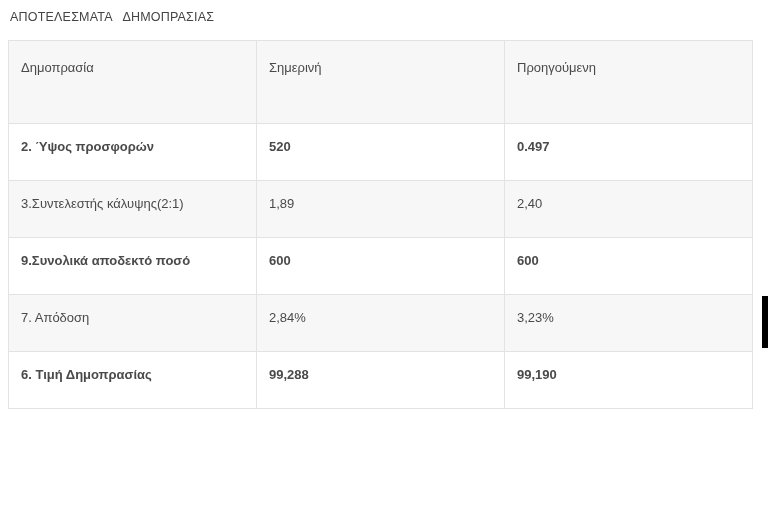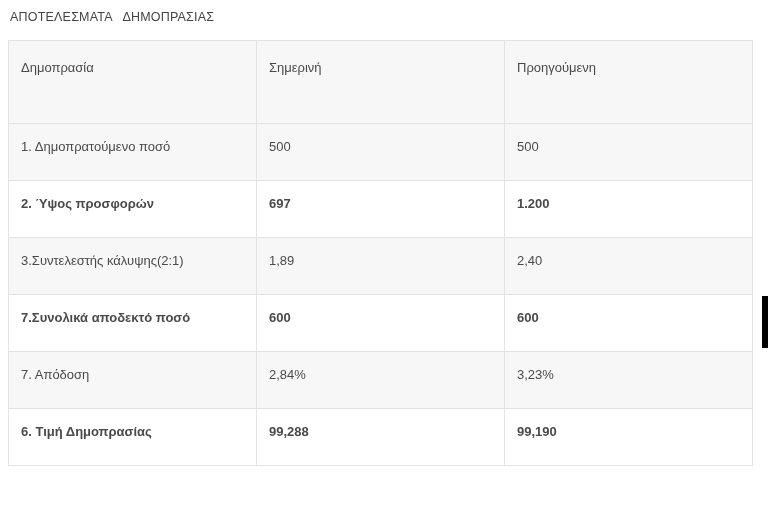--- a/index.html
+++ b/index.html
@@ -107,37 +107,32 @@
           <col class="c3">
       </colgroup>
       <tbody>
         <tr class="header-row">
           <td>Δημοπρασία</td>
           <td>Σημερινή</td>
           <td>Προηγούμενη</td>
         </tr>
 
 
-        <tr class="data-row">
-          <td>1. Δημοπρατούμενο ποσό</td>
-          <td>500</td>
-          <td>500</td>
-        </tr>
         <tr class="data-row alt">
           <td>2. Ύψος προσφορών</td>
-          <td>697</td>
-          <td>1.200</td>
+          <td>520</td>
+          <td>0.497</td>
         </tr>
         <tr class="data-row">
           <td>3.Συντελεστής κάλυψης(2:1)</td>
           <td>1,89</td>
           <td>2,40</td>
         </tr>
         <tr class="data-row alt">
-          <td>7.Συνολικά αποδεκτό ποσό</td>
+          <td>9.Συνολικά αποδεκτό ποσό</td>
           <td>600</td>
           <td>600</td>
         </tr>
         <tr class="data-row">
           <td>7. Απόδοση</td>
           <td>2,84%</td>
           <td>3,23%</td>
         </tr>
         <tr class="data-row alt">
           <td>6. Τιμή Δημοπρασίας</td>

